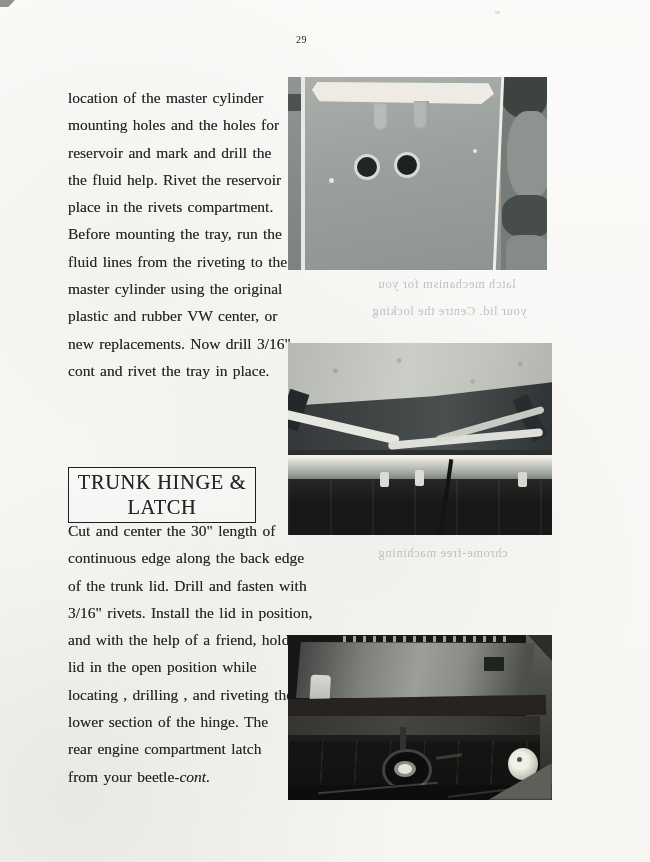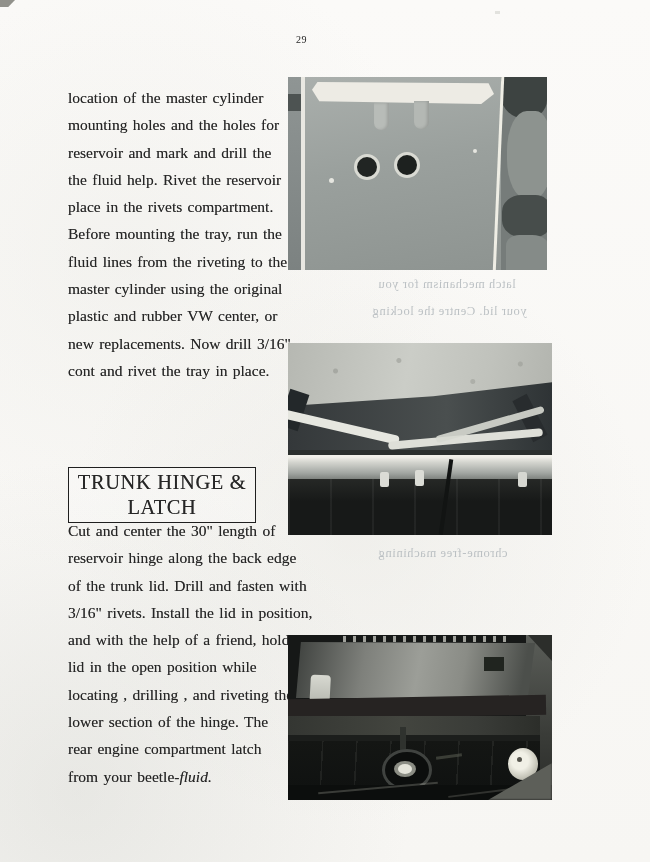--- a/index.html
+++ b/index.html
@@ -183,29 +183,29 @@
     <div class="ln">cont and rivet the tray in place.</div>
   </div>
 
   <div class="headingbox">
     <div>TRUNK HINGE &amp;</div>
     <div>LATCH</div>
   </div>
 
   <div class="col col2">
     <div class="ln">Cut and center the 30" length of</div>
-    <div class="ln">reservoir hinge along the back edge</div>
+    <div class="ln">continuous edge along the back edge</div>
     <div class="ln">of the trunk lid. Drill and fasten with</div>
     <div class="ln">3/16" rivets. Install the lid in position,</div>
     <div class="ln">and with the help of a friend, hold</div>
     <div class="ln">lid in the open position while</div>
     <div class="ln">locating , drilling , and riveting the</div>
     <div class="ln">lower section of the hinge. The</div>
     <div class="ln">rear engine compartment latch</div>
-    <div class="ln"><span>from your beetle-</span><span class="it">fluid.</span></div>
+    <div class="ln"><span>from your beetle-</span><span class="it">cont.</span></div>
   </div>
 
   <div class="ghost g1">latch mechanism for you</div>
   <div class="ghost g2">your lid. Centre the locking</div>
   <div class="ghost g3">chrome-free machining</div>
 
   <div class="fig fig1">
     <div class="f1-leftstrip"></div>
     <div class="f1-leftdark"></div>
     <div class="f1-gap"></div>

